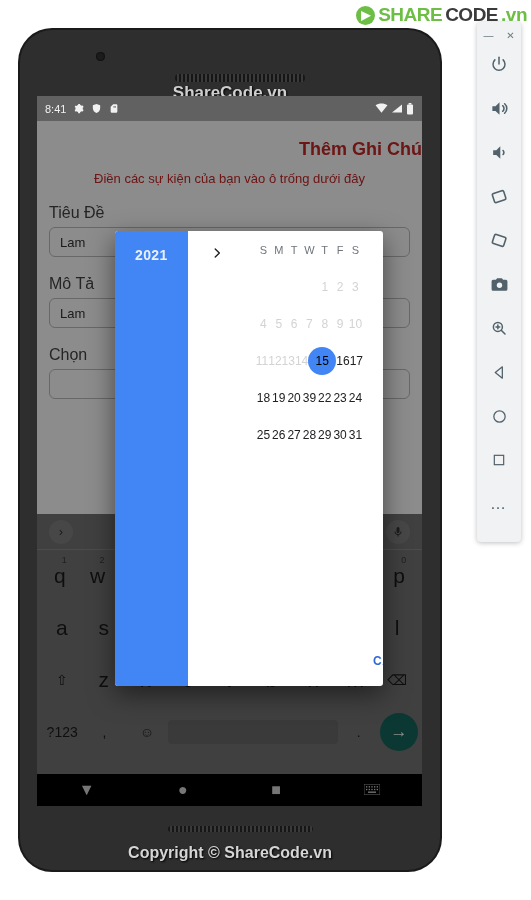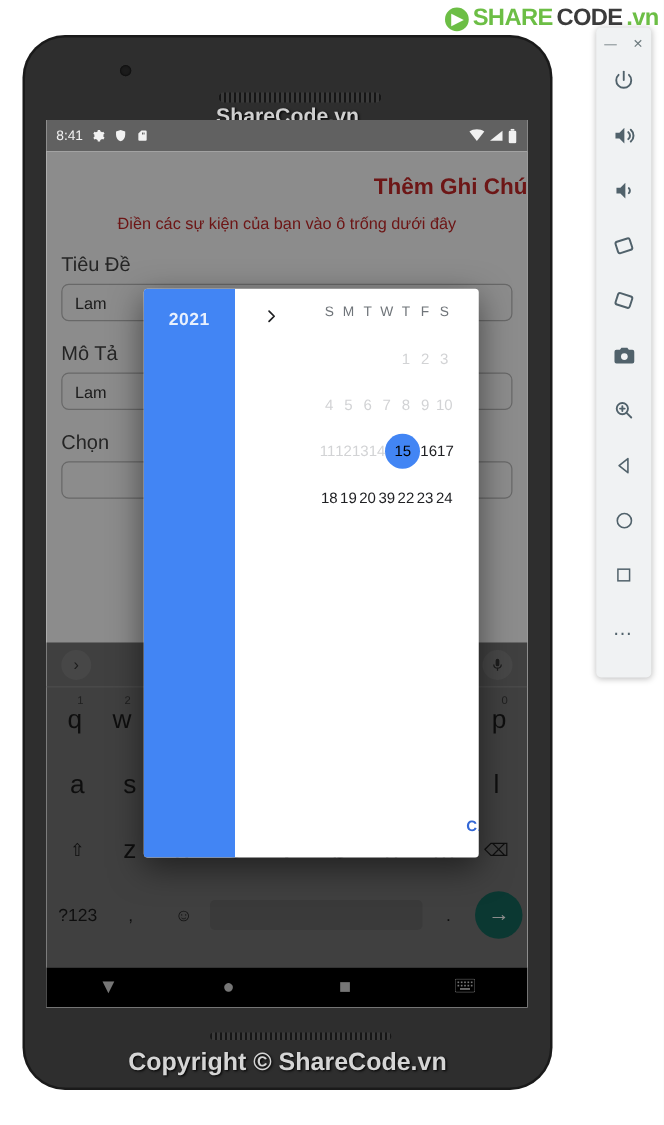--- a/index.html
+++ b/index.html
@@ -51,21 +51,21 @@
     color:#cfcfcf; font-size:17px; font-weight:bold;
     text-shadow: 1px 1px 2px #000;
   }
   .dev-bottom-speaker {
     position:absolute; left:148px; bottom:38px; width:145px; height:6px;
     border-radius:3px;
     background: repeating-linear-gradient(90deg,#161616 0 2px, #3a3a3a 2px 4px);
   }
   .dev-copyright {
     position:absolute; left:0; right:0; bottom:8px; text-align:center;
-    color:#d5d5d5; font-size:20px; font-weight:bold;
+    color:#d5d5d5; font-size:16px; font-weight:bold;
     text-shadow: 1px 1px 2px #000;
   }
 
   
   .screen {
     position:absolute; left:17px; top:66px;
     width:385px; height:710px;
     background:#fafafa; overflow:hidden;
   }
 
@@ -432,20 +432,29 @@
           <div class="cal-row">
             <span class="cal-cell">18</span>
             <span class="cal-cell">19</span>
             <span class="cal-cell">20</span>
             <span class="cal-cell">39</span>
             <span class="cal-cell">22</span>
             <span class="cal-cell">23</span>
             <span class="cal-cell">24</span>
           </div>
 
+          <div class="cal-row">
+            <span class="cal-cell">25</span>
+            <span class="cal-cell">26</span>
+            <span class="cal-cell">27</span>
+            <span class="cal-cell">28</span>
+            <span class="cal-cell">29</span>
+            <span class="cal-cell">30</span>
+            <span class="cal-cell">31</span>
+          </div>
         </div>
 
         <div class="dlg-actions">
           <span class="dlg-btn">CANCEL</span>
           <span class="dlg-btn">OK</span>
         </div>
       </div>
     </div>
   </div>
 

